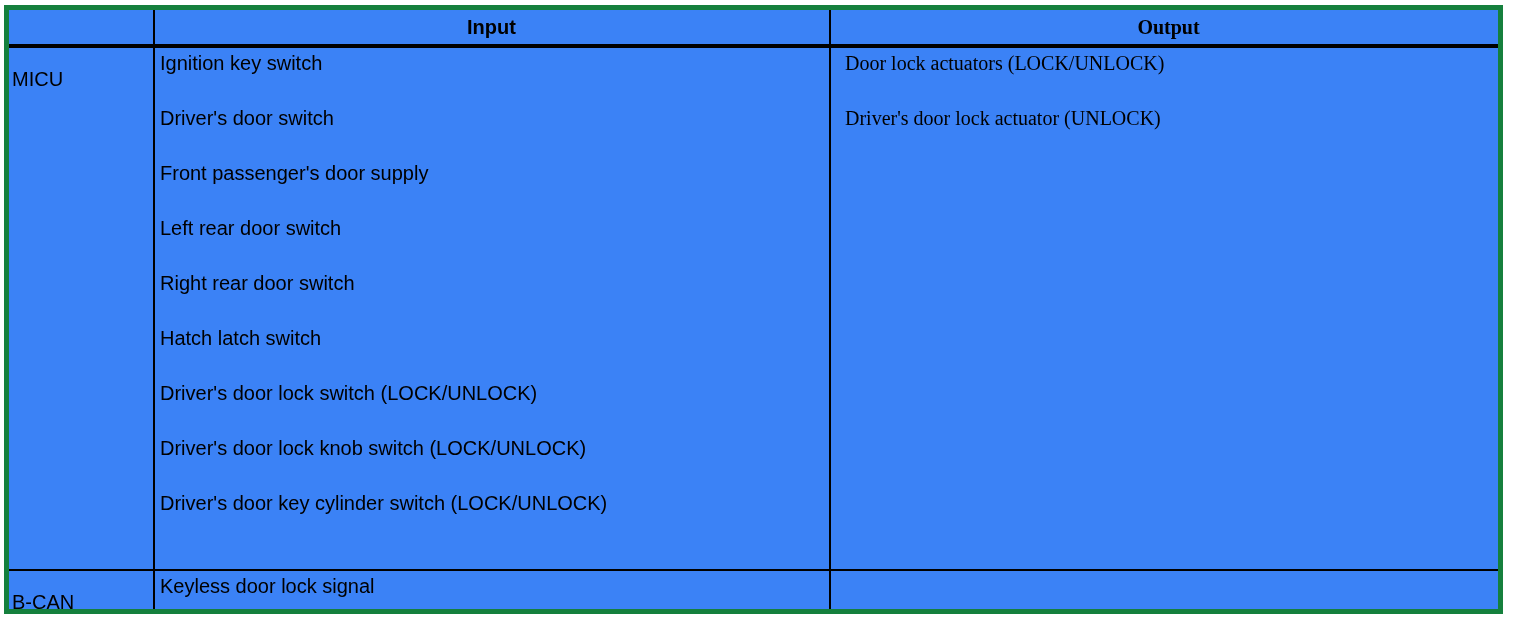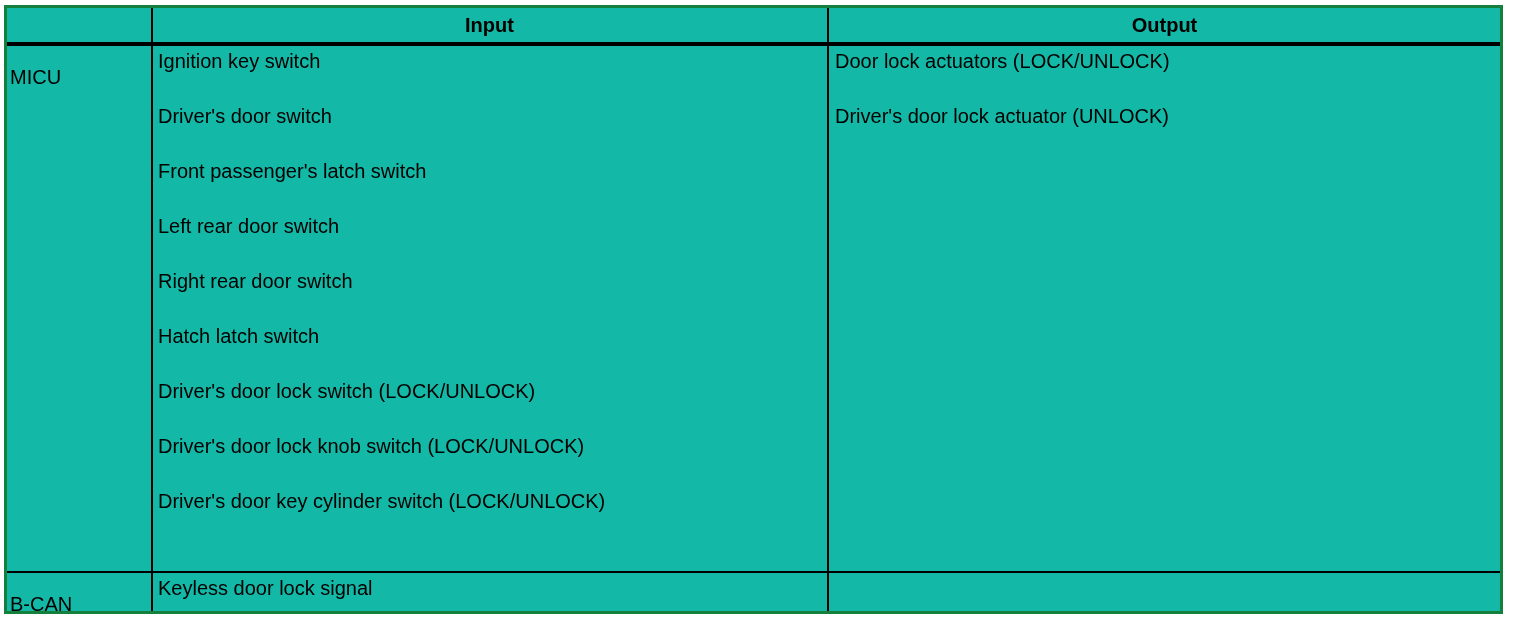--- a/index.html
+++ b/index.html
@@ -7,22 +7,22 @@
     width: 1520px; height: 618px;
     background: #ffffff;
     color: #000000;
     font-family: "Liberation Sans", sans-serif;
     overflow: hidden;
   }
   .io-table {
     position: absolute;
     left: 4px; top: 5px;
     width: 1499px; height: 609px;
-    border: 3px solid #15803d;
-    background: #14b8a6;
+    border: 5px solid #15803d;
+    background: #3b82f6;
     display: flex;
     flex-direction: column;
   }
   .row { display: flex; min-height: 0; }
   .row-header {
     height: 38px;
     border-bottom: 4px solid #000000;
     font-weight: bold;
     font-size: 20px;
     align-items: center;
@@ -43,21 +43,22 @@
     padding: 20px 3px 0 3px;
   }
   .col-input {
     width: 676px;
     flex: 0 0 676px;
     border-right: 2px solid #000000;
     padding: 4px 6px 0 5px;
   }
   .col-output {
     flex: 1;
-    padding: 4px 6px 0 6px;
+    padding: 4px 6px 0 14px;
+    font-family: Liberation Serif, serif;
   }
   .row-header .col-source,
   .row-header .col-input,
   .row-header .col-output {
     padding-top: 0;
     text-align: center;
     display: flex;
     align-items: center;
     justify-content: center;
     height: 100%;
@@ -81,21 +82,21 @@
     <div class="col-output">Output</div>
   </div>
 
   <div class="row row-micu">
     <div class="col-source">
       <div class="cell-item">MICU</div>
     </div>
     <div class="col-input">
       <div class="cell-item">Ignition key switch</div>
       <div class="cell-item">Driver's door switch</div>
-      <div class="cell-item">Front passenger's latch switch</div>
+      <div class="cell-item">Front passenger's door supply</div>
       <div class="cell-item">Left rear door switch</div>
       <div class="cell-item">Right rear door switch</div>
       <div class="cell-item">Hatch latch switch</div>
       <div class="cell-item">Driver's door lock switch (LOCK/UNLOCK)</div>
       <div class="cell-item">Driver's door lock knob switch (LOCK/UNLOCK)</div>
       <div class="cell-item">Driver's door key cylinder switch (LOCK/UNLOCK)</div>
     </div>
     <div class="col-output">
       <div class="cell-item">Door lock actuators (LOCK/UNLOCK)</div>
       <div class="cell-item">Driver's door lock actuator (UNLOCK)</div>

